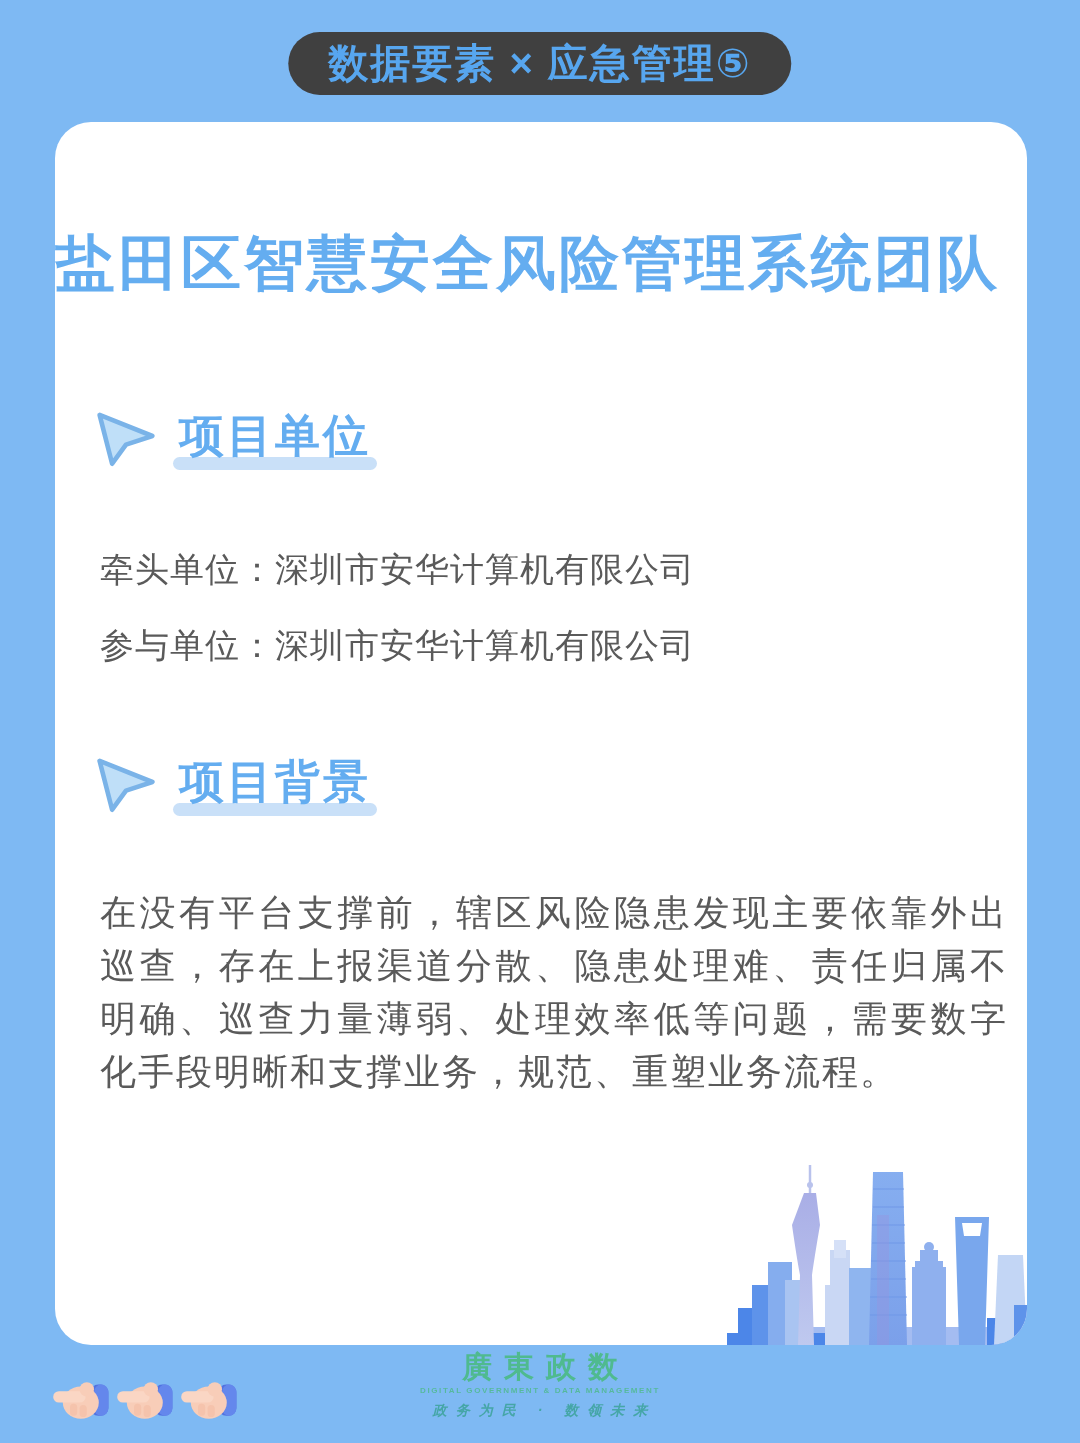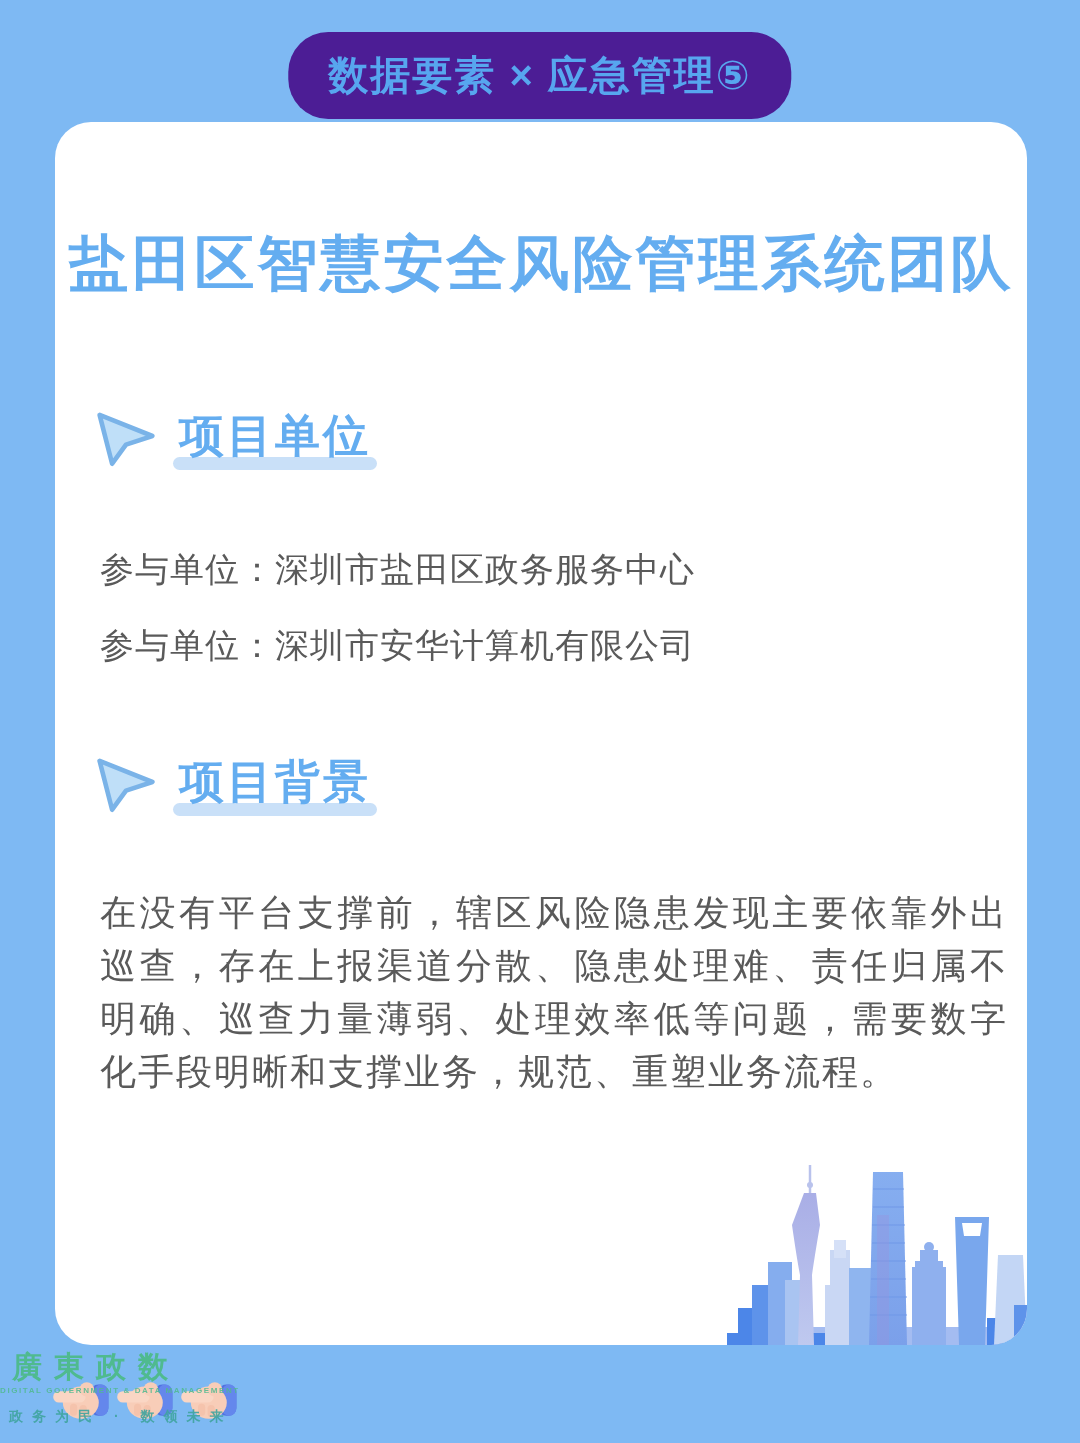--- a/index.html
+++ b/index.html
@@ -6,35 +6,35 @@
   .stage {
     position:relative;
     width:1080px; height:1443px;
     background:#7EB9F3;
     font-family:"Liberation Sans","DejaVu Sans",sans-serif;
     overflow:hidden;
   }
   
   .badge-pill {
     position:absolute; top:32px; left:50%; transform:translateX(-50%);
-    background:#4c1d95; border-radius:40px;
-    padding:16px 40px;
+    background:#404040; border-radius:40px;
+    padding:4px 40px;
     font-size:40px; font-weight:bold; color:#57A6EF;
     letter-spacing:2px; white-space:nowrap;
   }
   
   .card {
     position:absolute; left:55px; top:122px;
     width:972px; height:1223px;
     background:#FFFFFF; border-radius:36px;
     overflow:hidden;
   }
   .main-title {
     position:absolute; top:102px; left:0; width:100%;
-    text-align:center;
+    text-align:left;
     font-size:60px; font-weight:bold; color:#64ADF0;
     letter-spacing:3px; white-space:nowrap;
   }
   .section-header {
     position:absolute; left:38px;
     display:flex; align-items:center; gap:16px;
   }
   .section-header.unit   { top:272px; }
   .section-header.bg     { top:618px; }
   .cursor-icon { width:66px; height:84px; flex:0 0 auto; }
@@ -57,35 +57,35 @@
     font-size:36px; line-height:53px; color:#5A5A5A;
     letter-spacing:2px; text-align:justify;
   }
   .skyline {
     position:absolute; right:0; bottom:0;
     width:300px; height:190px;
   }
   
   .footer-logo {
     position:absolute; top:1352px; left:0; width:100%;
-    line-height:1;
+    text-align:center; line-height:1;
   }
   .logo-cn {
     font-size:30px; font-weight:bold; color:#4FBA8F;
     letter-spacing:12px; text-indent:12px;
   }
   .logo-en {
     margin-top:5px;
     font-size:8px; font-weight:bold; color:#4FBA8F;
     letter-spacing:1.6px; opacity:.85;
   }
   .logo-slogan {
-    margin-top:14px;
+    margin-top:8px;
     font-size:14px; font-weight:bold; color:#3FA49F;
-    letter-spacing:9px; text-indent:9px; opacity:.9;
+    letter-spacing:9px; text-indent:9px; opacity:.9;font-style:italic;
   }
   .hands {
     position:absolute; left:52px; top:1366px;
     display:flex; gap:4px;
   }
   .hand-icon { width:60px; height:66px; }
 </style>
 </head>
 <body>
 
@@ -100,21 +100,21 @@
     <div class="main-title">盐田区智慧安全风险管理系统团队</div>
 
     <div class="section-header unit">
       <svg class="cursor-icon" viewBox="0 0 100 100">
         <polygon points="10,18 90,50 50,63 29,92" fill="#BFDFF8" stroke="#7AB3E8" stroke-width="7" stroke-linejoin="round"></polygon>
       </svg>
       <span class="section-title">项目单位</span>
     </div>
 
     <div class="unit-lines">
-      <div class="unit-line">参与单位：深圳市盐田区政务服务中心</div>
+      <div class="unit-line">牵头单位：深圳市安华计算机有限公司</div>
       <div class="unit-line">参与单位：深圳市安华计算机有限公司</div>
     </div>
 
     <div class="section-header bg">
       <svg class="cursor-icon" viewBox="0 0 100 100">
         <polygon points="10,18 90,50 50,63 29,92" fill="#BFDFF8" stroke="#7AB3E8" stroke-width="7" stroke-linejoin="round"></polygon>
       </svg>
       <span class="section-title">项目背景</span>
     </div>
 

